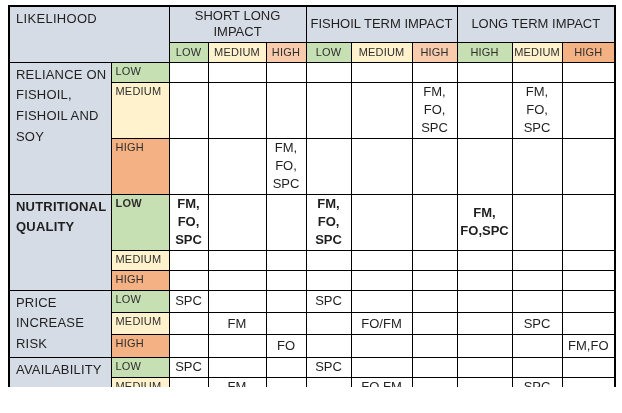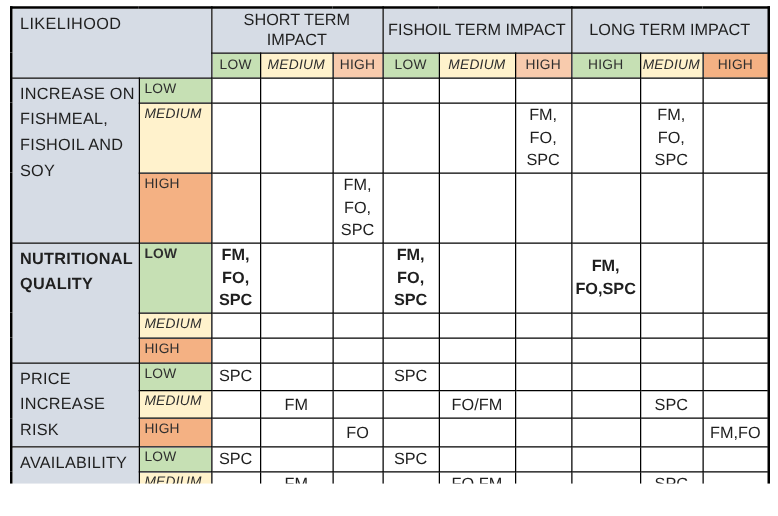--- a/index.html
+++ b/index.html
@@ -76,21 +76,21 @@
   td.data-cell {
     background: #ffffff;
     text-align: center;
     vertical-align: middle;
     font-size: 13px;
     line-height: 18px;
     white-space: pre-line;
     padding: 0 1px;
   }
   .tone-green  { background: var(--green); }
-  .tone-cream  { background: var(--cream); font-style: italic; }
+  .tone-cream  { background: var(--cream); }
   .tone-salmon { background: var(--salmon); }
   .tone-orange { background: var(--orange); }
 </style>
 </head>
 <body>
 
 <div class="page">
   <table class="matrix">
     <colgroup>
       <col style="width:102px">
@@ -101,39 +101,39 @@
       <col style="width:45px">
         <col style="width:61px">
         <col style="width:45px">
       <col style="width:55px">
         <col style="width:50px">
         <col style="width:53px">
     </colgroup>
     <thead>
       <tr style="height:35px">
         <th class="corner" colspan="2" rowspan="2">LIKELIHOOD</th>
-        <th class="col-group" colspan="3">SHORT TERM IMPACT</th>
+        <th class="col-group" colspan="3">SHORT LONG IMPACT</th>
         <th class="col-group" colspan="3">FISHOIL TERM IMPACT</th>
         <th class="col-group" colspan="3">LONG TERM IMPACT</th>
       </tr>
       <tr style="height:20px">
         <th class="subcol tone-green">LOW</th>
         <th class="subcol tone-cream">MEDIUM</th>
         <th class="subcol tone-salmon">HIGH</th>
         <th class="subcol tone-green">LOW</th>
         <th class="subcol tone-cream">MEDIUM</th>
         <th class="subcol tone-salmon">HIGH</th>
         <th class="subcol tone-green">HIGH</th>
         <th class="subcol tone-cream">MEDIUM</th>
         <th class="subcol tone-orange">HIGH</th>
       </tr>
     </thead>
     <tbody>
         <tr style="height: 20px;">
-          <td rowspan="3" class="group-label">INCREASE ON FISHMEAL, FISHOIL AND SOY</td>
+          <td rowspan="3" class="group-label">RELIANCE ON FISHOIL, FISHOIL AND SOY</td>
           <td class="likelihood tone-green">LOW</td>
           <td class="data-cell"></td>
           <td class="data-cell"></td>
           <td class="data-cell"></td>
           <td class="data-cell"></td>
           <td class="data-cell"></td>
           <td class="data-cell"></td>
           <td class="data-cell"></td>
           <td class="data-cell"></td>
           <td class="data-cell"></td>

